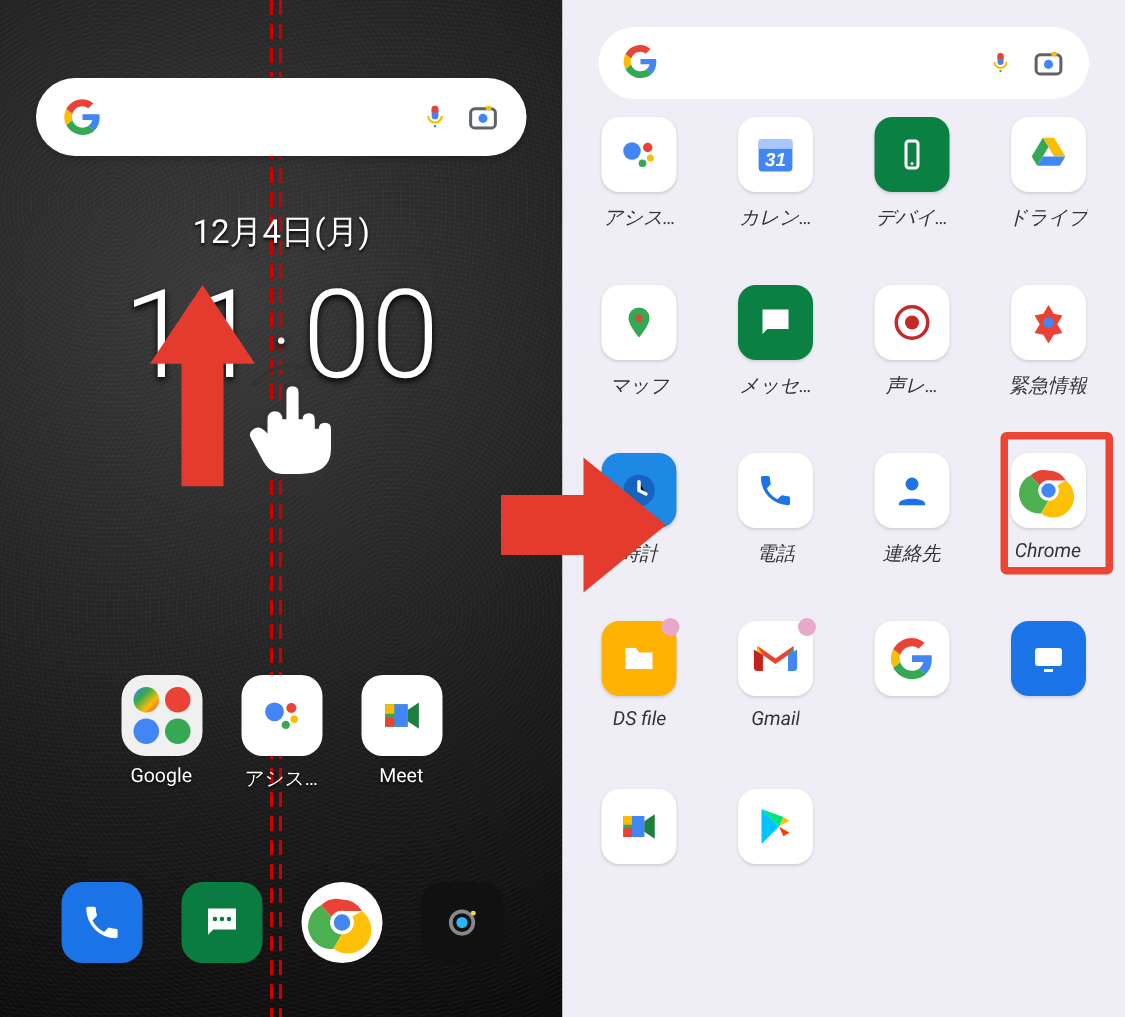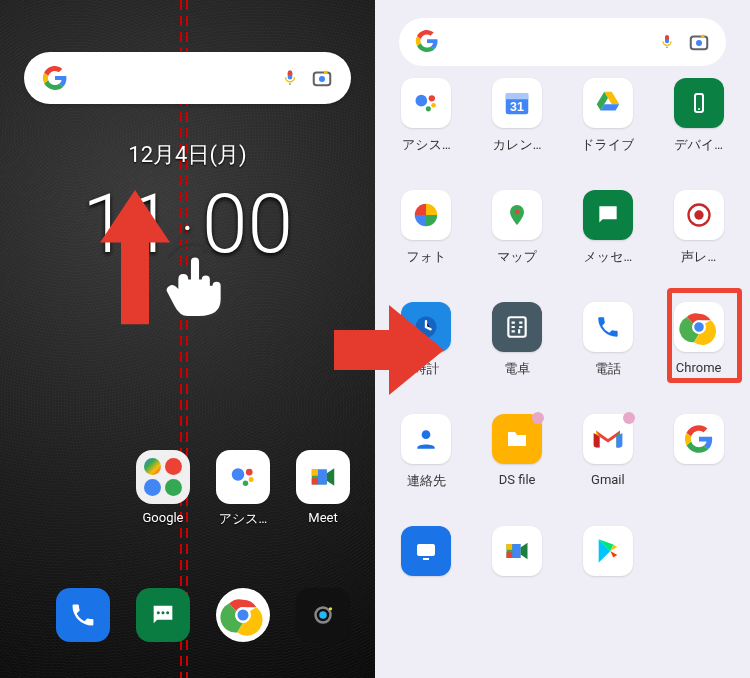--- a/index.html
+++ b/index.html
@@ -96,21 +96,21 @@
   .hand-icn {
     position:absolute;
     top: 40px; left: 50px;
     width: 90px;
   }
   
   .app-row {
     position:absolute;
     left: 0; right: 0;
     display:flex;
-    justify-content: flex-end;
+    justify-content: center;
     padding: 0 12px;
   }
   .row-home { top: 450px; }
   .row-dock { top: 588px; }
   .app {
     width: 80px;
     display:flex; flex-direction:column; align-items:center;
     gap: 6px;
     color:#fff;
     font-size: 13px;
@@ -152,20 +152,21 @@
     grid-template-columns: repeat(4, 1fr);
     grid-auto-rows: 112px;
     padding: 0 6px;
     row-gap: 0px;
   }
   .dapp {
     display:flex; flex-direction:column; align-items:center;
     gap: 8px;
     color:#333;
     font-size: 13px;
+    font-style: italic;
   }
   .dapp .icn {
     width: 50px; height: 50px;
     border-radius: 12px;
     background:#fff;
     display:flex;align-items:center;justify-content:center;
     position:relative;
     box-shadow: 0 1px 2px rgba(0,0,0,0.12);
   }
   .dapp .dlabel {
@@ -362,50 +363,39 @@
         <div class="icn">
           <svg width="30" height="30" viewBox="0 0 24 24">
             <rect x="3" y="4" width="18" height="17" rx="2" fill="#4285F4"></rect>
             <rect x="3" y="4" width="18" height="5" fill="#a8c7fa"></rect>
             <text x="12" y="18" text-anchor="middle" fill="#fff" font-size="10" font-family="Arial" font-weight="bold">31</text>
           </svg>
         </div>
         <span class="dlabel">カレン…</span>
       </div>
       <div class="dapp">
+        <div class="icn" style="background: rgb(11, 128, 67);">
+          <svg width="24" height="24" viewBox="0 0 24 24" fill="#fff">
+            <rect x="8" y="3" width="8" height="18" rx="2" fill="none" stroke="#fff" stroke-width="2"></rect>
+            <circle cx="12" cy="18" r="1" fill="#fff"></circle>
+          </svg>
+        </div>
+        <span class="dlabel">デバイ…</span>
+      </div>
+      <div class="dapp">
         <div class="icn">
           <svg width="30" height="30" viewBox="0 0 24 24">
             <path fill="#FBBC05" d="M9 3h6l6 10h-6z"></path>
             <path fill="#34A853" d="M3 13l6-10 3 5-6 10z"></path>
             <path fill="#4285F4" d="M6 18h12l3-5H9z"></path>
           </svg>
         </div>
         <span class="dlabel">ドライブ</span>
       </div>
       <div class="dapp">
-        <div class="icn" style="background: rgb(11, 128, 67);">
-          <svg width="24" height="24" viewBox="0 0 24 24" fill="#fff">
-            <rect x="8" y="3" width="8" height="18" rx="2" fill="none" stroke="#fff" stroke-width="2"></rect>
-            <circle cx="12" cy="18" r="1" fill="#fff"></circle>
-          </svg>
-        </div>
-        <span class="dlabel">デバイ…</span>
-      </div>
-      <div class="dapp">
-        <div class="icn">
-          <svg width="30" height="30" viewBox="0 0 24 24">
-            <path fill="#EA4335" d="M12 12V3a9 9 0 00-9 9z"></path>
-            <path fill="#FBBC05" d="M12 12h9a9 9 0 00-9-9z"></path>
-            <path fill="#34A853" d="M12 12v9a9 9 0 009-9z"></path>
-            <path fill="#4285F4" d="M12 12H3a9 9 0 009 9z"></path>
-          </svg>
-        </div>
-        <span class="dlabel">フォト</span>
-      </div>
-      <div class="dapp">
         <div class="icn">
           <svg width="24" height="30" viewBox="0 0 24 24">
             <path fill="#34A853" d="M12 2a7 7 0 017 7c0 5-7 13-7 13S5 14 5 9a7 7 0 017-7z"></path>
             <circle cx="12" cy="9" r="2.3" fill="#EA4335"></circle>
           </svg>
         </div>
         <span class="dlabel">マップ</span>
       </div>
       <div class="dapp">
         <div class="icn" style="background: rgb(11, 128, 67);">
@@ -416,70 +406,70 @@
         <span class="dlabel">メッセ…</span>
       </div>
       <div class="dapp">
         <div class="icn">
           <svg width="28" height="28" viewBox="0 0 24 24">
             <circle cx="12" cy="12" r="9" fill="none" stroke="#c62828" stroke-width="2"></circle>
             <circle cx="12" cy="12" r="4" fill="#c62828"></circle>
           </svg>
         </div>
         <span class="dlabel">声レ…</span>
+      </div>
+      <div class="dapp">
+        <div class="icn">
+          <svg width="28" height="28" viewBox="0 0 24 24">
+            <path fill="#EA4335" d="M12 2l3 5 5 1-3 5 3 5-5 1-3 5-3-5-5-1 3-5-3-5 5-1z"></path>
+            <circle cx="12" cy="12" r="3" fill="#4285F4"></circle>
+          </svg>
+        </div>
+        <span class="dlabel">緊急情報</span>
       </div>
       <div class="dapp">
         <div class="icn" style="background: rgb(30, 136, 229);">
           <svg width="28" height="28" viewBox="0 0 24 24">
             <circle cx="12" cy="12" r="9" fill="#1565c0"></circle>
             <path stroke="#fff" stroke-width="2" stroke-linecap="round" d="M12 7v5l4 2"></path>
           </svg>
         </div>
         <span class="dlabel">時計</span>
       </div>
       <div class="dapp">
-        <div class="icn" style="background: rgb(69, 90, 100);">
-          <svg width="26" height="26" viewBox="0 0 24 24" fill="#fff">
-            <rect x="4" y="3" width="16" height="18" rx="2" fill="none" stroke="#fff" stroke-width="2"></rect>
-            <path d="M7 8h3M14 8h3M7 12h3M14 12h3M7 16h3M14 14v4" stroke="#fff" stroke-width="2"></path>
-          </svg>
-        </div>
-        <span class="dlabel">電卓</span>
-      </div>
-      <div class="dapp">
         <div class="icn">
           <svg width="26" height="26" viewBox="0 0 24 24" fill="#1b73e8">
             <path d="M6.6 10.8a15 15 0 006.6 6.6l2.2-2.2a1 1 0 011-.25 11 11 0 003.5.56 1 1 0 011 1V20a1 1 0 01-1 1A17 17 0 013 4a1 1 0 011-1h3.5a1 1 0 011 1 11 11 0 00.56 3.5 1 1 0 01-.25 1z"></path>
           </svg>
         </div>
         <span class="dlabel">電話</span>
+      </div>
+      <div class="dapp">
+        <div class="icn">
+          <svg width="26" height="26" viewBox="0 0 24 24" fill="#1b73e8">
+            <circle cx="12" cy="8" r="4"></circle>
+            <path d="M4 20c0-4 16-4 16 0v1H4z"></path>
+          </svg>
+        </div>
+        <span class="dlabel">連絡先</span>
       </div>
       <div class="dapp">
         <div class="icn">
           <svg width="40" height="40" viewBox="0 0 48 48">
             <circle cx="24" cy="24" r="20" fill="#fff"></circle>
             <path fill="#EA4335" d="M24 8a16 16 0 0113.9 8H24a8 8 0 00-7 4.1L9.4 12A16 16 0 0124 8z"></path>
             <path fill="#4caf50" d="M9.4 12l7.6 8.1A8 8 0 0024 32l-6 10.3A16 16 0 019.4 12z"></path>
             <path fill="#ffc107" d="M37.9 16A16 16 0 0118 42.3L24 32a8 8 0 006.9-12z"></path>
             <circle cx="24" cy="24" r="7" fill="#4285F4"></circle>
             <circle cx="24" cy="24" r="7" fill="none" stroke="#fff" stroke-width="2.5"></circle>
           </svg>
         </div>
         <span class="dlabel">Chrome</span>
       </div>
       <div class="dapp">
-        <div class="icn">
-          <svg width="26" height="26" viewBox="0 0 24 24" fill="#1b73e8">
-            <circle cx="12" cy="8" r="4"></circle>
-            <path d="M4 20c0-4 16-4 16 0v1H4z"></path>
-          </svg>
-        </div>
-        <span class="dlabel">連絡先</span>
-      </div>
-      <div class="dapp">
         <div class="icn" style="background: rgb(255, 179, 0);">
           <svg width="24" height="24" viewBox="0 0 24 24" fill="#fff">
             <path d="M3 5h7l2 3h9v11H3z"></path>
           </svg>
           <span class="badge-dot"></span>
         </div>
         <span class="dlabel">DS file</span>
       </div>
       <div class="dapp">
         <div class="icn">

